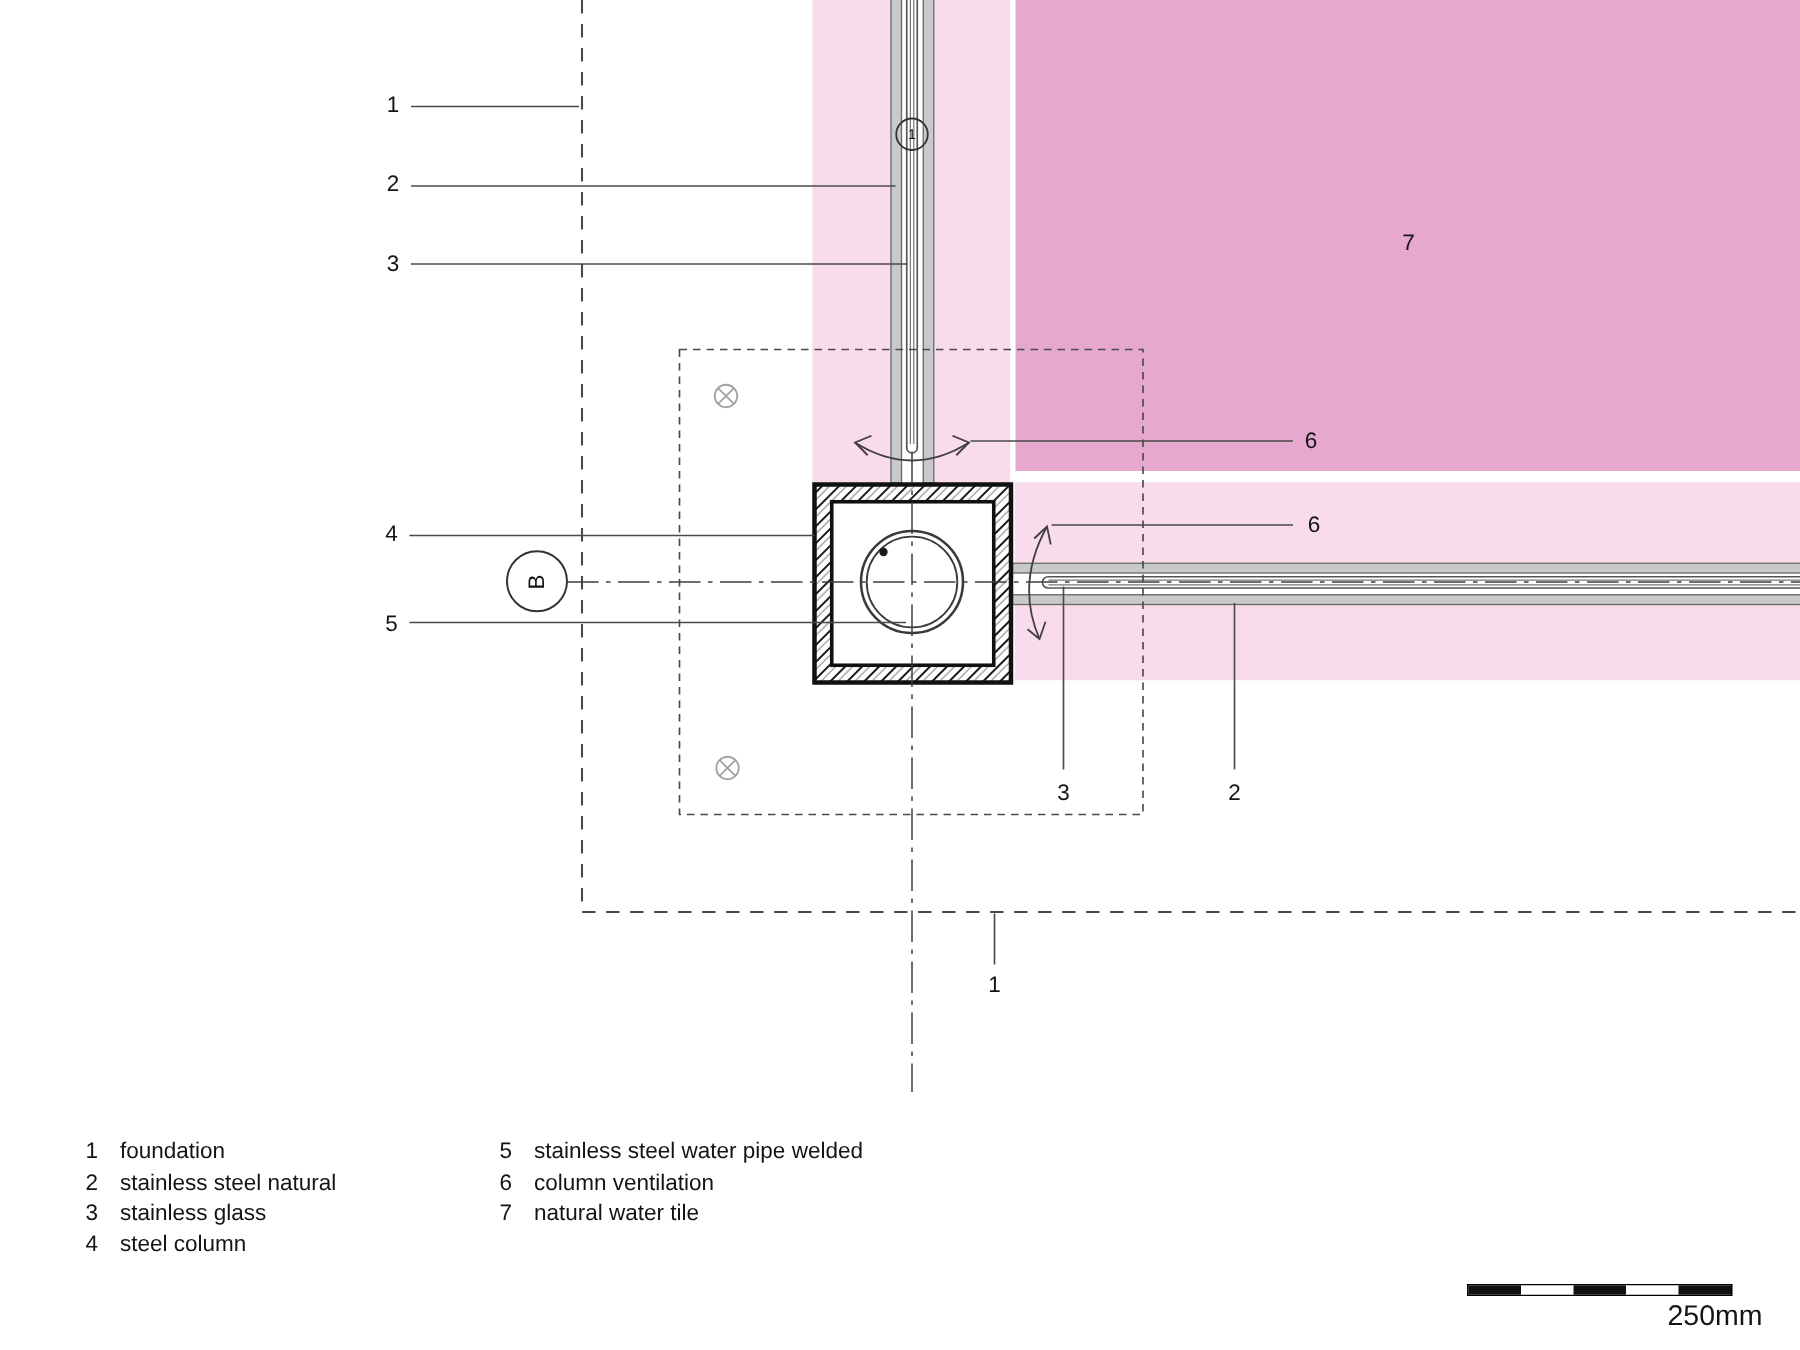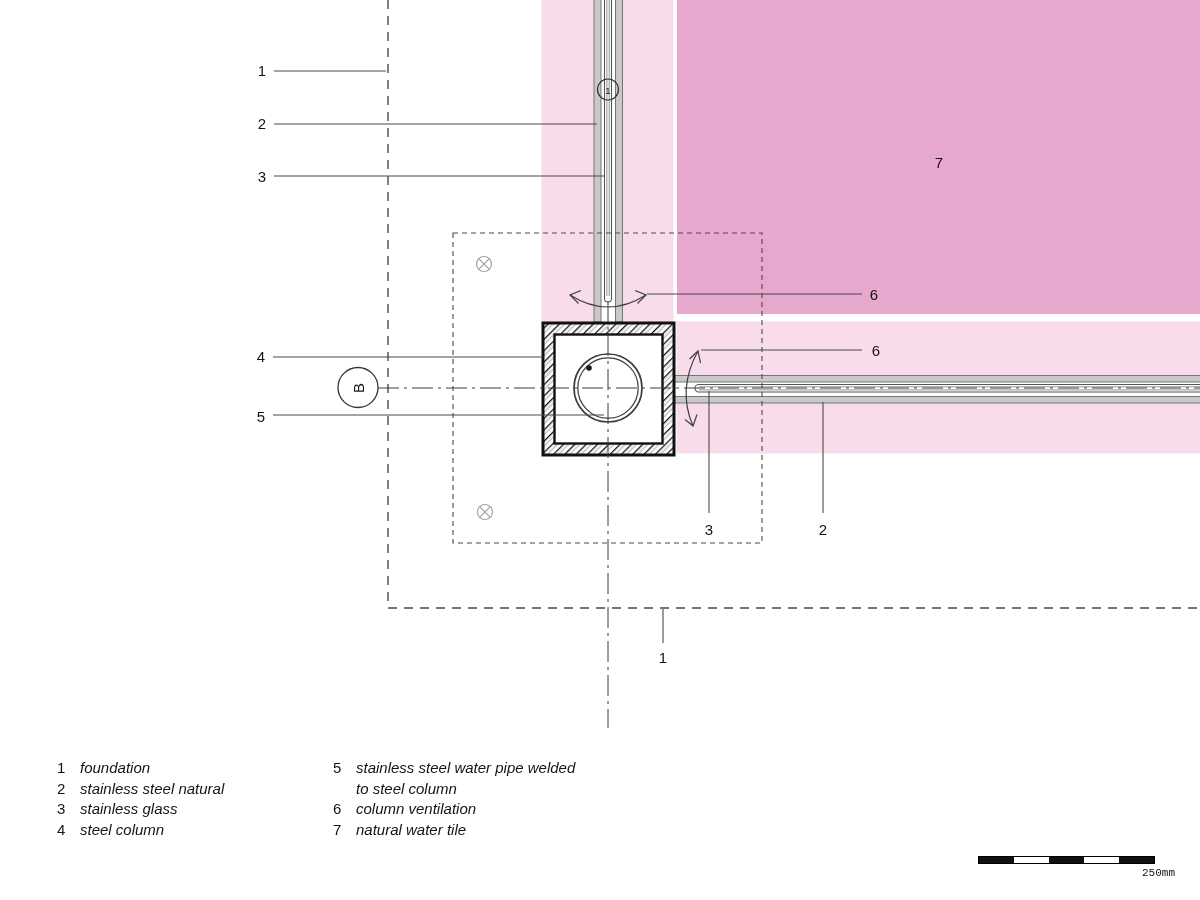--- a/index.html
+++ b/index.html
@@ -16,31 +16,31 @@
     position:absolute;transform:translate(-50%,-50%) rotate(-90deg);
     font-size:15px;color:#141414;
   }
   .marker-glass{
     position:absolute;transform:translate(-50%,-50%);
     font-size:9.5px;color:#141414;
   }
   .legend{position:absolute;font-size:15px;line-height:20.6px;color:#141414;}
   .legend-row{display:flex;}
   .lnum{width:23px;flex:0 0 23px;}
-  .llabel{white-space:nowrap;font-style:italic;}
+  .llabel{white-space:nowrap;}
   .scalebar{
     position:absolute;left:978px;top:856px;width:175px;height:6px;
     border:1px solid #000;display:flex;
   }
   .scalebar .seg{flex:1 1 auto;}
   .seg-dark{background:#111;}
   .seg-light{background:#fff;}
   .scale-label{
     position:absolute;left:1098px;top:867px;width:77px;text-align:right;
-    font-size:11px;color:#141414;font-family:Liberation Mono, monospace;
+    font-size:19px;color:#141414;
   }
 </style>
 </head>
 <body>
 
 <div class="canvas">
 
   <svg width="1200" height="900" viewBox="0 0 1200 900">
     <defs>
       <pattern id="hatch" patternUnits="userSpaceOnUse" width="8" height="8" patternTransform="rotate(45 0 0)">
@@ -152,24 +152,20 @@
       <span class="llabel">steel column</span>
     </div>
   </div>
 
   <div class="legend" style="left:333px;top:758px;">
     <div class="legend-row">
       <span class="lnum">5</span>
       <span class="llabel">stainless steel water pipe welded</span>
     </div>
     <div class="legend-row">
-      <span class="lnum"></span>
-      <span class="llabel">to steel column</span>
-    </div>
-    <div class="legend-row">
       <span class="lnum">6</span>
       <span class="llabel">column ventilation</span>
     </div>
     <div class="legend-row">
       <span class="lnum">7</span>
       <span class="llabel">natural water tile</span>
     </div>
   </div>
 
   <div class="scalebar">

